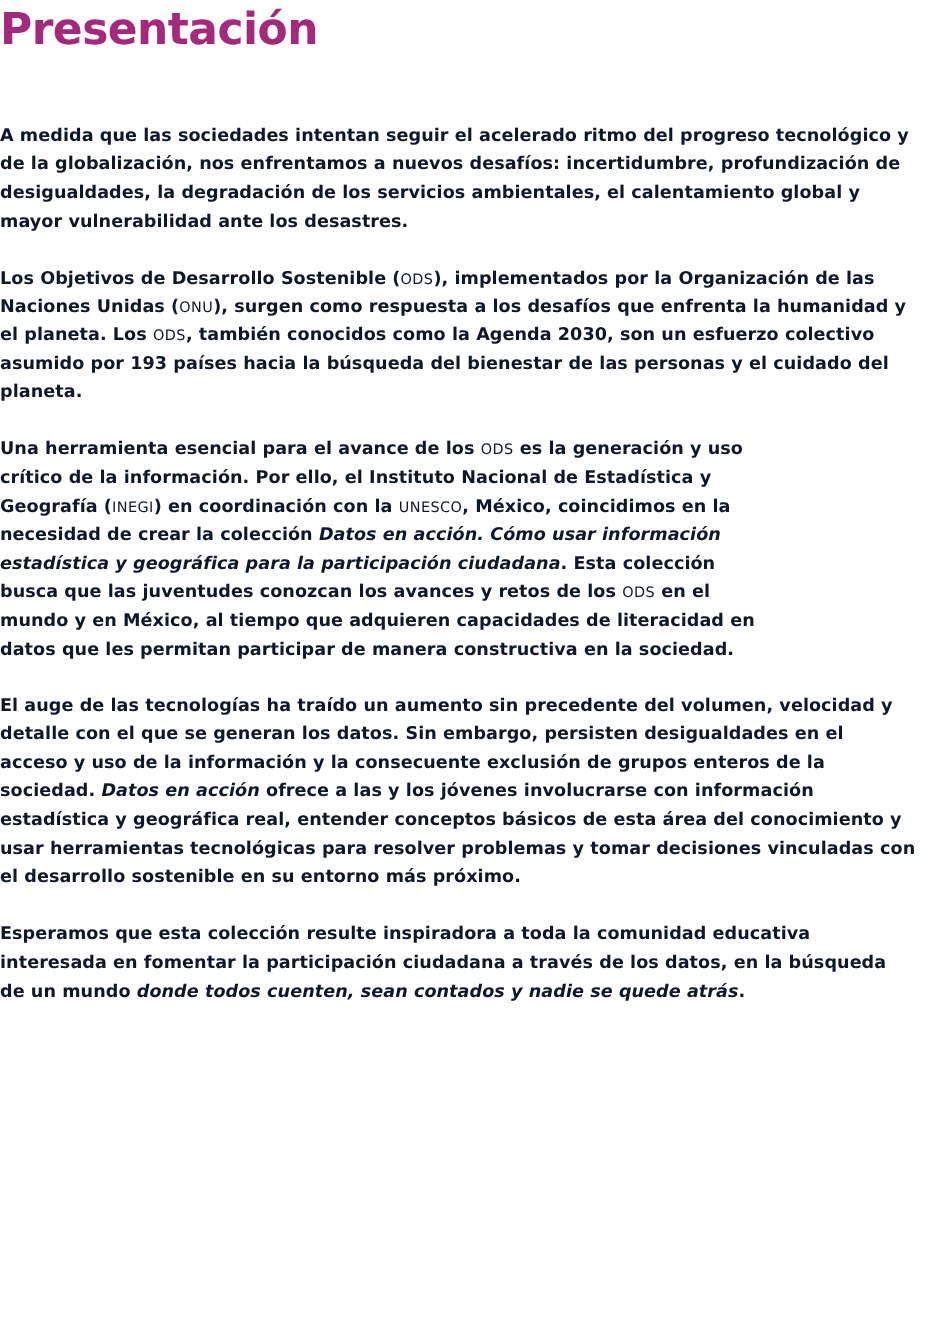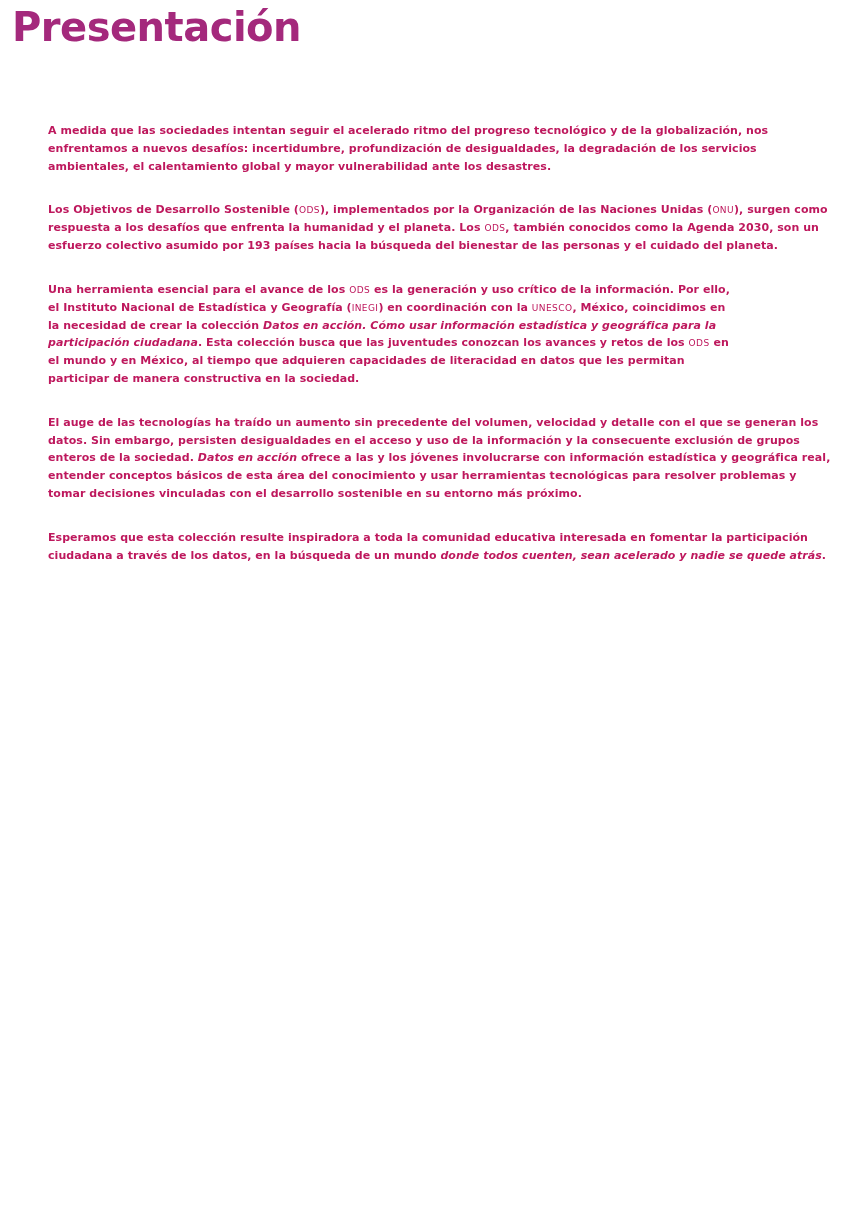--- a/index.html
+++ b/index.html
@@ -16,39 +16,38 @@
   }
   .page {
     position: relative;
     width: 843px;
     height: 1213px;
     box-sizing: border-box;
     padding: 0 10px 0 0;
   }
   .title {
     margin: 0;
-    padding: 12px;
+    padding: 0;
     font-size: 40px;
     font-weight: 700;
     letter-spacing: -0.5px;
     color: #a4297c;
     line-height: 1.05;
     padding-top: 6px;
   }
   .body-text {
     margin-top: 62px;
   }
   p.para {
     margin: 0 0 26px 0;
-    font-size: 11px;
+    font-size: 16px;
     line-height: 1.62;
     font-weight: 600;
-    color: #be185d;
+    color: #0f172a;
     letter-spacing: 0.05px;
-    padding-left: 48px;
   }
   p.para:last-child {
     margin-bottom: 0;
   }
   .sc {
     font-size: 0.82em;
     letter-spacing: 0.4px;
     font-weight: 400;
   }
   .it {
@@ -64,15 +63,15 @@
 </head>
 <body>
 
 <div class="page">
   <h1 class="title">Presentación</h1>
   <div class="body-text" id="body-container">
       <p class="para wide">A medida que las sociedades intentan seguir el acelerado ritmo del progreso tecnológico y de la globalización, nos enfrentamos a nuevos desafíos: incertidumbre, profundización de desigualdades, la degradación de los servicios ambientales, el calentamiento global y mayor vulnerabilidad ante los desastres.</p>
       <p class="para wide">Los Objetivos de Desarrollo Sostenible (<span class="sc">ODS</span>), implementados por la Organización de las Naciones Unidas (<span class="sc">ONU</span>), surgen como respuesta a los desafíos que enfrenta la humanidad y el planeta. Los <span class="sc">ODS</span>, también conocidos como la Agenda 2030, son un esfuerzo colectivo asumido por 193 países hacia la búsqueda del bienestar de las personas y el cuidado del planeta.</p>
       <p class="para narrow">Una herramienta esencial para el avance de los <span class="sc">ODS</span> es la generación y uso crítico de la información. Por ello, el Instituto Nacional de Estadística y Geografía (<span class="sc">INEGI</span>) en coordinación con la <span class="sc">UNESCO</span>, México, coincidimos en la necesidad de crear la colección <em class="it">Datos en acción. Cómo usar información estadística y geográfica para la participación ciudadana</em>. Esta colección busca que las juventudes conozcan los avances y retos de los <span class="sc">ODS</span> en el mundo y en México, al tiempo que adquieren capacidades de literacidad en datos que les permitan participar de manera constructiva en la sociedad.</p>
       <p class="para wide">El auge de las tecnologías ha traído un aumento sin precedente del volumen, velocidad y detalle con el que se generan los datos. Sin embargo, persisten desigualdades en el acceso y uso de la información y la consecuente exclusión de grupos enteros de la sociedad. <em class="it">Datos en acción</em> ofrece a las y los jóvenes involucrarse con información estadística y geográfica real, entender conceptos básicos de esta área del conocimiento y usar herramientas tecnológicas para resolver problemas y tomar decisiones vinculadas con el desarrollo sostenible en su entorno más próximo.</p>
-      <p class="para wide">Esperamos que esta colección resulte inspiradora a toda la comunidad educativa interesada en fomentar la participación ciudadana a través de los datos, en la búsqueda de un mundo <em class="it">donde todos cuenten, sean acelerado y nadie se quede atrás</em>.</p>
+      <p class="para wide">Esperamos que esta colección resulte inspiradora a toda la comunidad educativa interesada en fomentar la participación ciudadana a través de los datos, en la búsqueda de un mundo <em class="it">donde todos cuenten, sean contados y nadie se quede atrás</em>.</p>
     </div>
 </div>
 
 </body></html>

